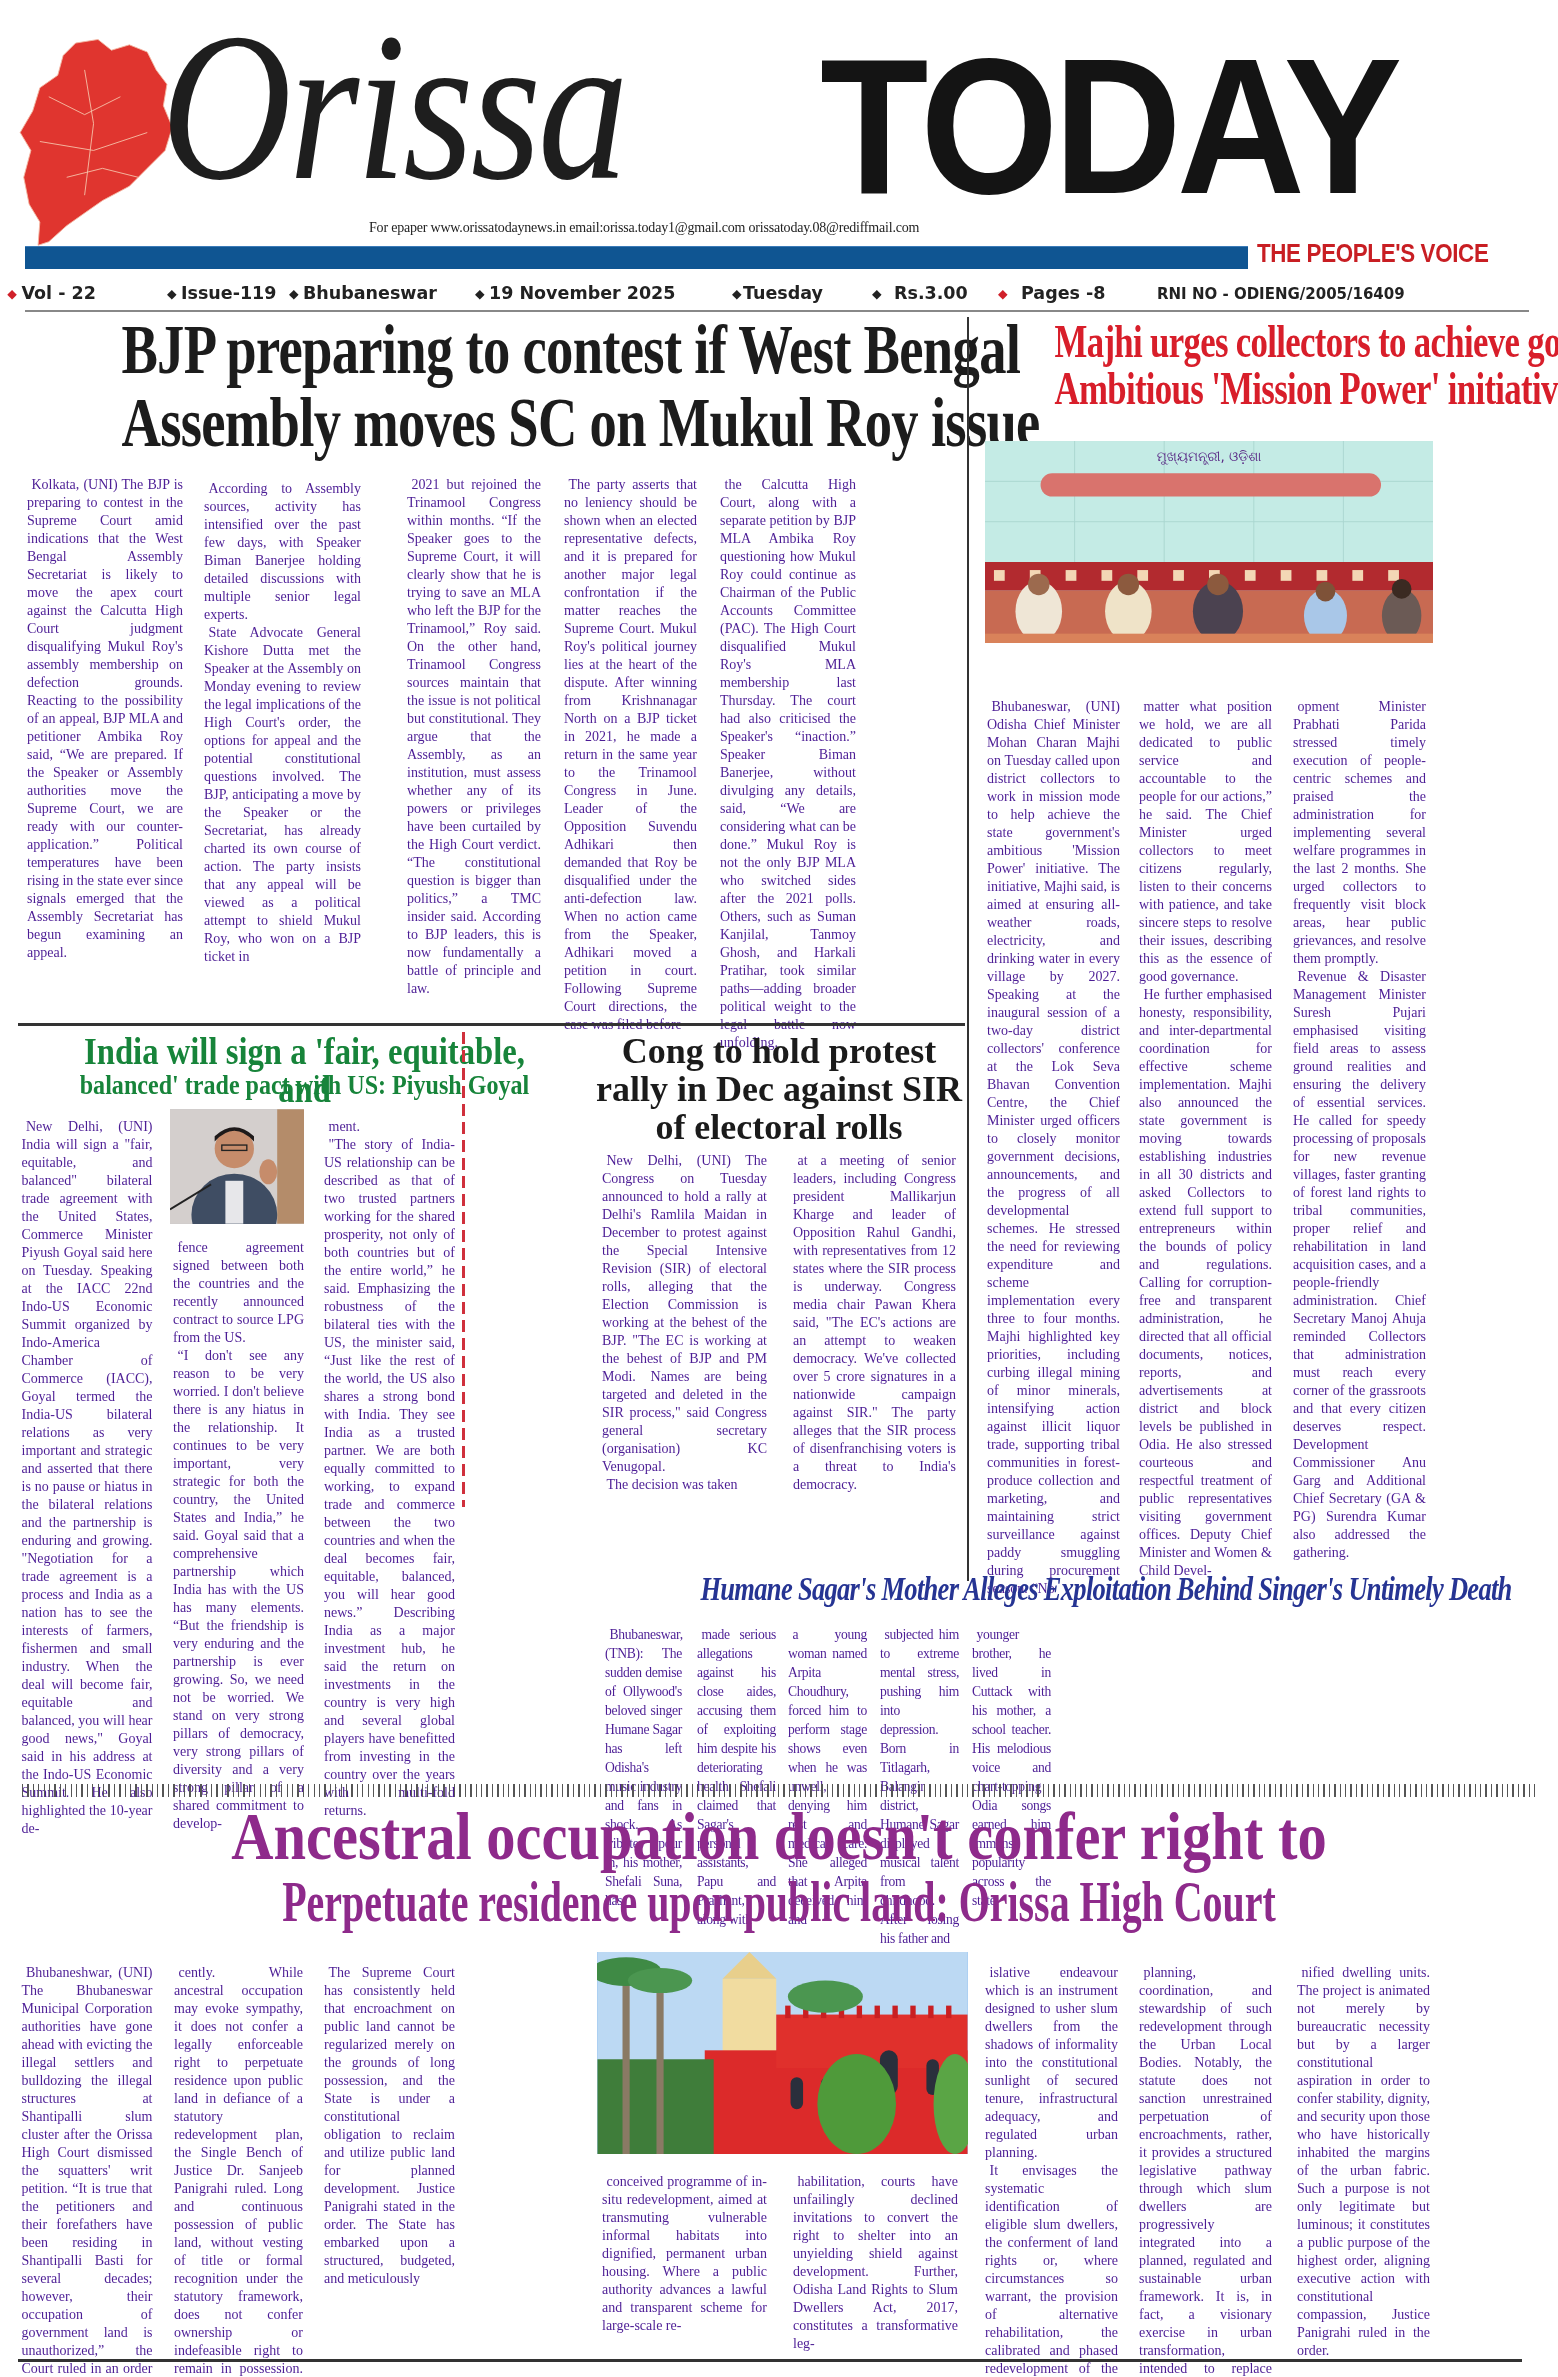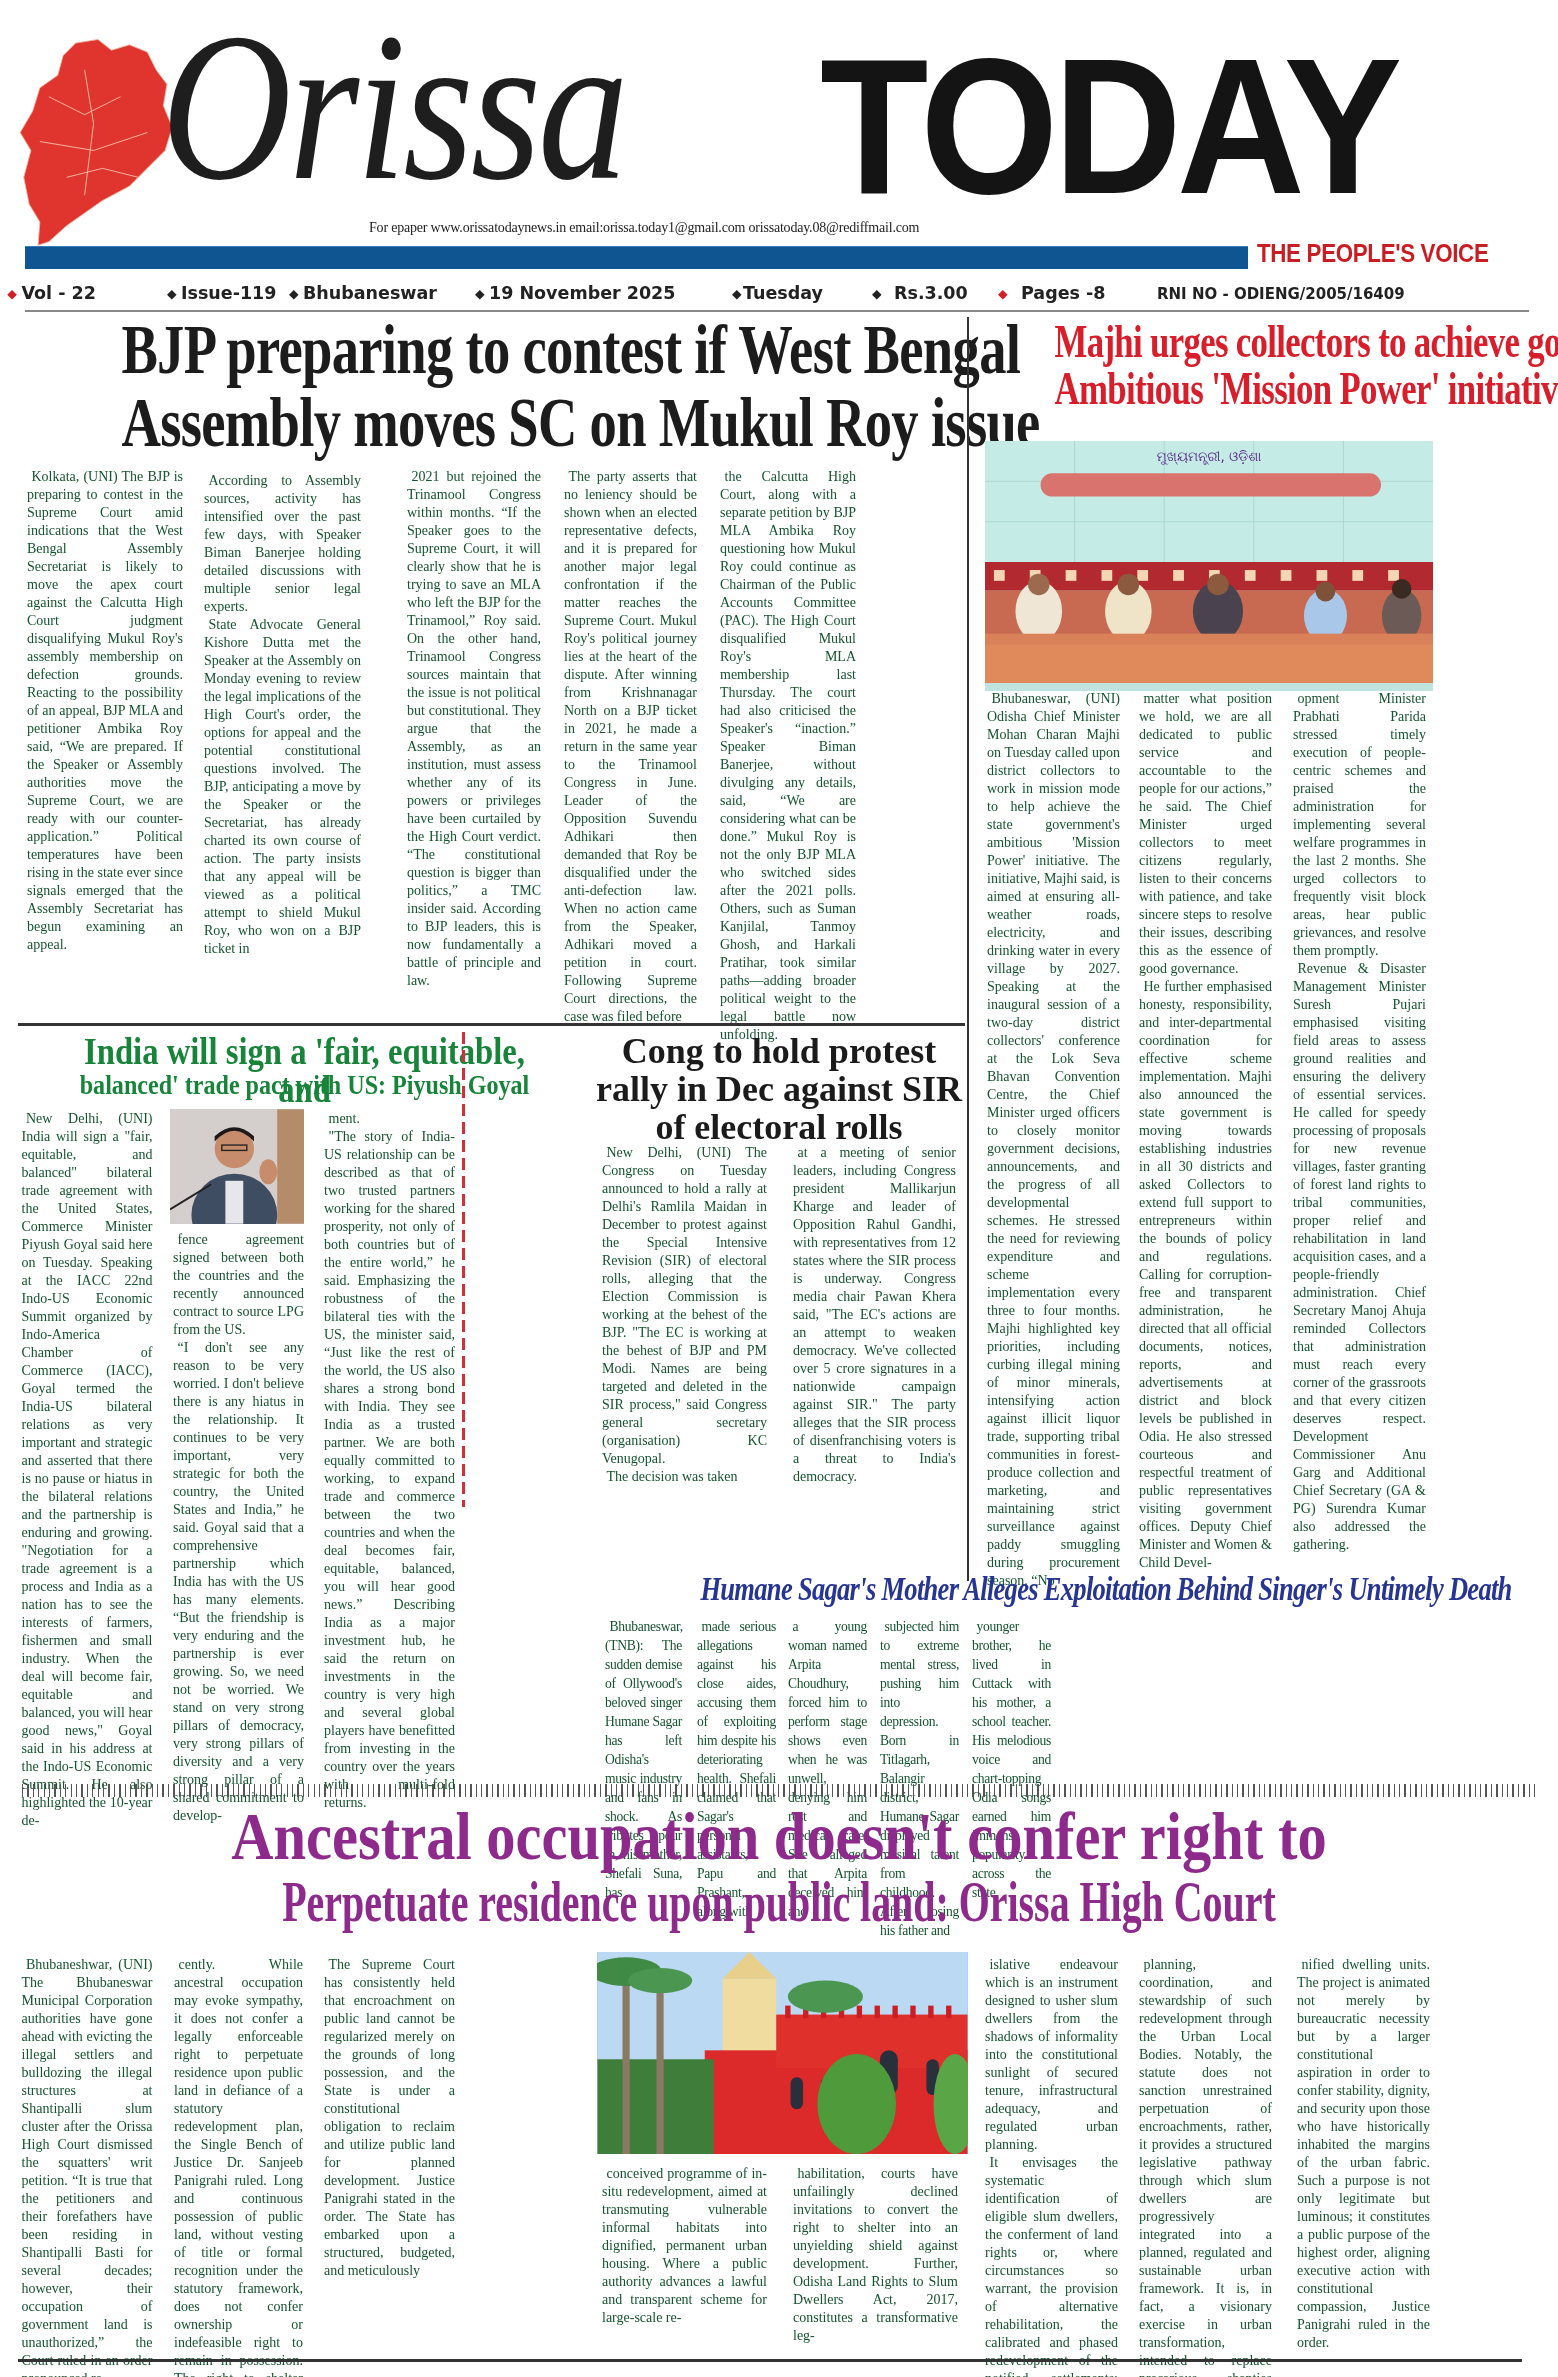--- a/index.html
+++ b/index.html
@@ -17,36 +17,36 @@
 
   
   .info-strip { position: absolute; left: 0; top: 278px; width: 1558px; height: 32px; font-family: "DejaVu Sans", sans-serif; font-weight: 700; font-size: 17.5px; color: #222; }
   .info-strip span { position: absolute; top: 5.4px; white-space: nowrap; }
   .info-strip .dia { color: #222; font-size: 12.5px; }
   .info-strip .dia.red { color: #d0202a; }
   .info-strip .rni { font-size: 15px; top: 7.2px; }
   .rule-top { position: absolute; left: 25px; top: 310px; width: 1504px; height: 1.8px; background: #888; }
 
   
-  .col { position: absolute; font-size: 14px; line-height: 18px; text-align: justify; color: #14532d; }
+  .col { position: absolute; font-size: 14px; line-height: 18px; text-align: justify; color: #4c1d95; margin-top: 8px; }
   .col p { text-indent: 4.5px; }
   .hline { position: absolute; height: 2.7px; background: #333; }
   .vline { position: absolute; width: 1.8px; background: #333; }
   .dashv { position: absolute; width: 2.7px; background: repeating-linear-gradient(to bottom, #d0303c 0 12.5px, transparent 12.5px 18px); }
   .tickrow { position: absolute; height: 12.5px; background: repeating-linear-gradient(to right, #555 0 1.3px, transparent 1.3px 5.4px); }
   .headline { position: absolute; text-align: center; font-family: "Liberation Serif", serif; font-weight: 700; line-height: 1; }
 
   
   .h-bjp { left: 18px; top: 315px; width: 940px; color: #1c1c1c; font-size: 70px; transform: scaleX(0.78); transform-origin: center top; letter-spacing: -0.9px; }
   .h-bjp div { height: 73px; white-space: nowrap; }
 
   
   .h-majhi { left: 980px; top: 318px; width: 573px; color: #d81e2a; font-size: 47px; transform: scaleX(0.74); transform-origin: center top; letter-spacing: -0.9px; }
   .h-majhi div { height: 47px; white-space: nowrap; }
-  .photo-majhi { position: absolute; left: 985px; top: 441px; width: 448px; height: 250px; overflow: hidden; background: #bfe3de; }
+  .photo-majhi { position: absolute; left: 985px; top: 441px; width: 448px; height: 202px; overflow: hidden; background: #bfe3de; }
 
   
   .h-goyal1 { left: 18px; top: 1032px; width: 573px; color: #17843a; font-size: 38px; transform: scaleX(0.86); transform-origin: center top; }
   .h-goyal2 { left: 18px; top: 1071px; width: 573px; color: #17843a; font-size: 28px; transform: scaleX(0.86); transform-origin: center top; }
   .photo-goyal { position: absolute; left: 170px; top: 1109px; width: 134px; height: 115px; overflow: hidden; background: #ccc; }
 
   
   .h-cong { left: 591px; top: 1032px; width: 376px; color: #1b1b1b; font-size: 36px; line-height: 38px; }
 
   

